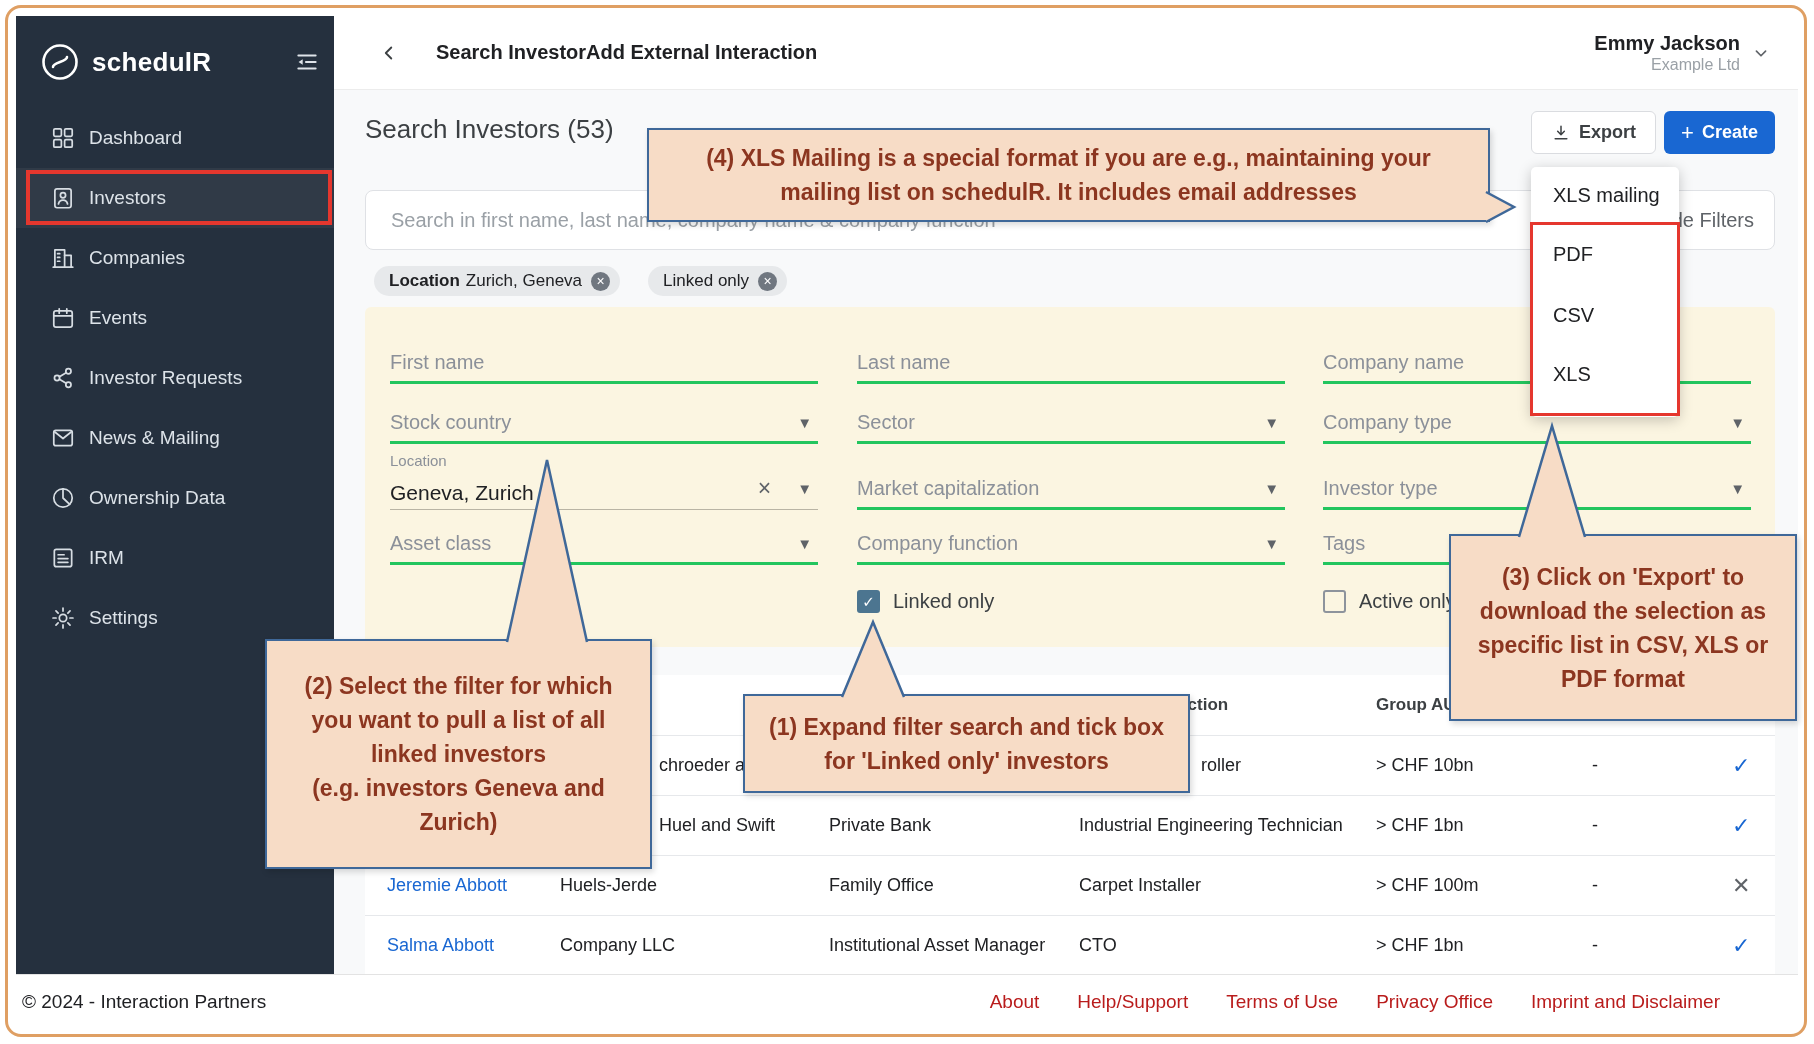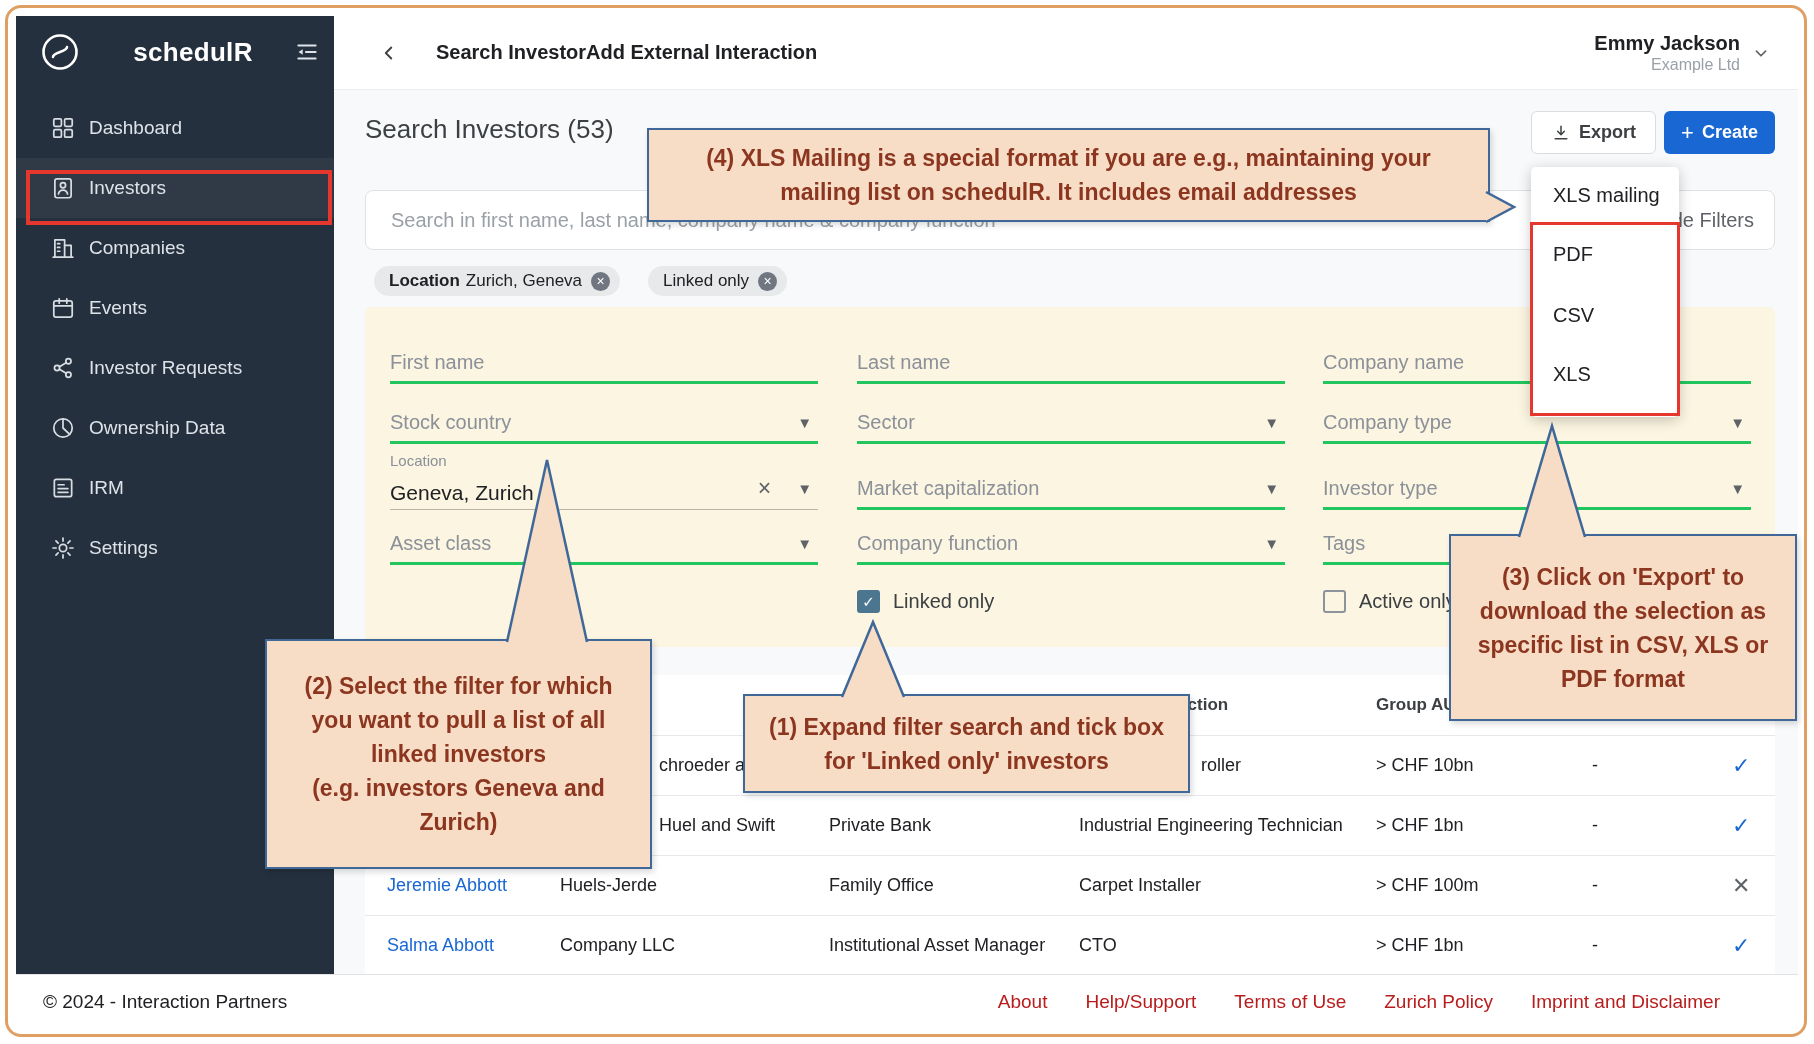--- a/index.html
+++ b/index.html
@@ -8,21 +8,21 @@
     --sidebar-bg:#25303e; --frame-border:#df9f63; --checkbox-checked:#4c7590;
   }
   *{box-sizing:border-box; margin:0; padding:0;}
   html,body{width:1814px;height:1044px;overflow:hidden;}
   body{font-family:"Liberation Sans","DejaVu Sans",sans-serif;background:#fff;position:relative;color:#202124;}
   .stage{position:absolute;inset:0;}
   .frame-border{position:absolute;left:5px;top:5px;width:1802px;height:1032px;border:3.5px solid var(--frame-border);border-radius:16px;pointer-events:none;z-index:200;}
 
   
   .sidebar{position:absolute;left:16px;top:16px;width:318px;height:958px;background:var(--sidebar-bg);}
-  .logo-row{display:flex;align-items:center;padding:16px 14px 10px 24px;text-align:center;}
+  .logo-row{display:flex;align-items:center;padding:26px 14px 10px 24px;}
   .logo-mark{width:40px;height:40px;display:inline-flex;}
   .logo-text{color:#fff;font-size:26px;font-weight:600;letter-spacing:.3px;margin-left:12px;flex:1;}
   .collapse-ic{display:inline-flex;cursor:pointer;}
   .nav{margin-top:16px;}
   .nav-item{height:60px;display:flex;align-items:center;padding-left:34px;cursor:pointer;color:#dde3e9;}
   .nav-item.active{background:rgba(255,255,255,.05);}
   .nav-ic{width:26px;height:26px;display:inline-flex;}
   .nav-ic svg{stroke:#d7dde3;fill:none;stroke-width:1.6;stroke-linecap:round;stroke-linejoin:round;}
   .nav-label{font-size:19px;margin-left:13px;}
   .red-box-sidebar{position:absolute;left:26px;top:170px;width:306px;height:55px;border:4px solid var(--annotation-red);z-index:90;pointer-events:none;}
@@ -97,21 +97,21 @@
   .callout{position:absolute;background:var(--callout-bg);border:2.5px solid var(--callout-border);color:var(--callout-text);font-size:23px;font-weight:600;line-height:34px;display:flex;align-items:center;justify-content:center;text-align:center;white-space:pre-line;z-index:101;box-shadow:2px 3px 6px rgba(0,0,0,.15);}
   .co4{left:647px;top:128px;width:843px;height:94px;}
   .co2{left:265px;top:639px;width:387px;height:230px;}
   .co1{left:743px;top:694px;width:447px;height:99px;}
   .co3{left:1449px;top:534px;width:348px;height:187px;}
   .arrow{position:absolute;z-index:102;overflow:visible;}
   .arrow path{fill:var(--callout-bg);stroke:var(--callout-border);stroke-width:2.5;}
 
   
   .footer{position:absolute;left:16px;top:974px;width:1782px;height:54px;background:#fff;border-top:1px solid #e3e3e3;display:flex;align-items:center;}
-  .copyright{font-size:19px;margin-left:27px;color:#202124;}
+  .copyright{font-size:19px;margin-left:6px;color:#202124;}
   .flinks{margin-left:auto;display:flex;gap:38px;padding-right:78px;}
   .flink{font-size:19px;font-weight:500;color:#b91c1c;cursor:pointer;}
 </style>
 </head>
 <body>
 
 <div class="stage">
 
   <aside class="sidebar">
     <div class="logo-row">
@@ -178,20 +178,29 @@
               <circle cx="17" cy="5.8" r="2.4"></circle>
               <circle cx="17" cy="18.2" r="2.4"></circle>
               <path d="m8.7 10.8 6.2-3.7M8.7 13.2l6.2 3.7"></path>
             </svg>
           </span>
         <span class="nav-label">Investor Requests</span>
       </div>
       <div class="nav-item">
         <span class="nav-ic">
             <svg viewBox="0 0 24 24" width="26" height="26">
+              <rect x="3.5" y="5" width="17" height="14" rx="1.8"></rect>
+              <path d="m4.5 6.5 7.5 6 7.5-6"></path>
+            </svg>
+          </span>
+        <span class="nav-label">News &amp; Mailing</span>
+      </div>
+      <div class="nav-item">
+        <span class="nav-ic">
+            <svg viewBox="0 0 24 24" width="26" height="26">
               <circle cx="12" cy="12" r="8.5"></circle>
               <path d="M12 3.5V12l6.2 5.8"></path>
             </svg>
           </span>
         <span class="nav-label">Ownership Data</span>
       </div>
       <div class="nav-item">
         <span class="nav-ic">
             <svg viewBox="0 0 24 24" width="26" height="26">
               <rect x="4" y="4" width="16" height="16" rx="1.8"></rect>
@@ -391,21 +400,21 @@
       <div class="em-redbox"></div>
     </div>
   </main>
 
   <footer class="footer">
     <span class="copyright">© 2024 - Interaction Partners</span>
     <nav class="flinks">
       <span class="flink">About</span>
       <span class="flink">Help/Support</span>
       <span class="flink">Terms of Use</span>
-      <span class="flink">Zurich Policy</span>
+      <span class="flink">Privacy Office</span>
       <span class="flink">Imprint and Disclaimer</span>
     </nav>
   </footer>
 
   <div class="callout co4">(4) XLS Mailing is a special format if you are e.g., maintaining your
 mailing list on schedulR. It includes email addresses</div>
   <svg class="arrow" style="left:1484px;top:190px" width="32" height="34">
       <path d="M2 2 L30 17 L2 32"></path>
     </svg>
 

